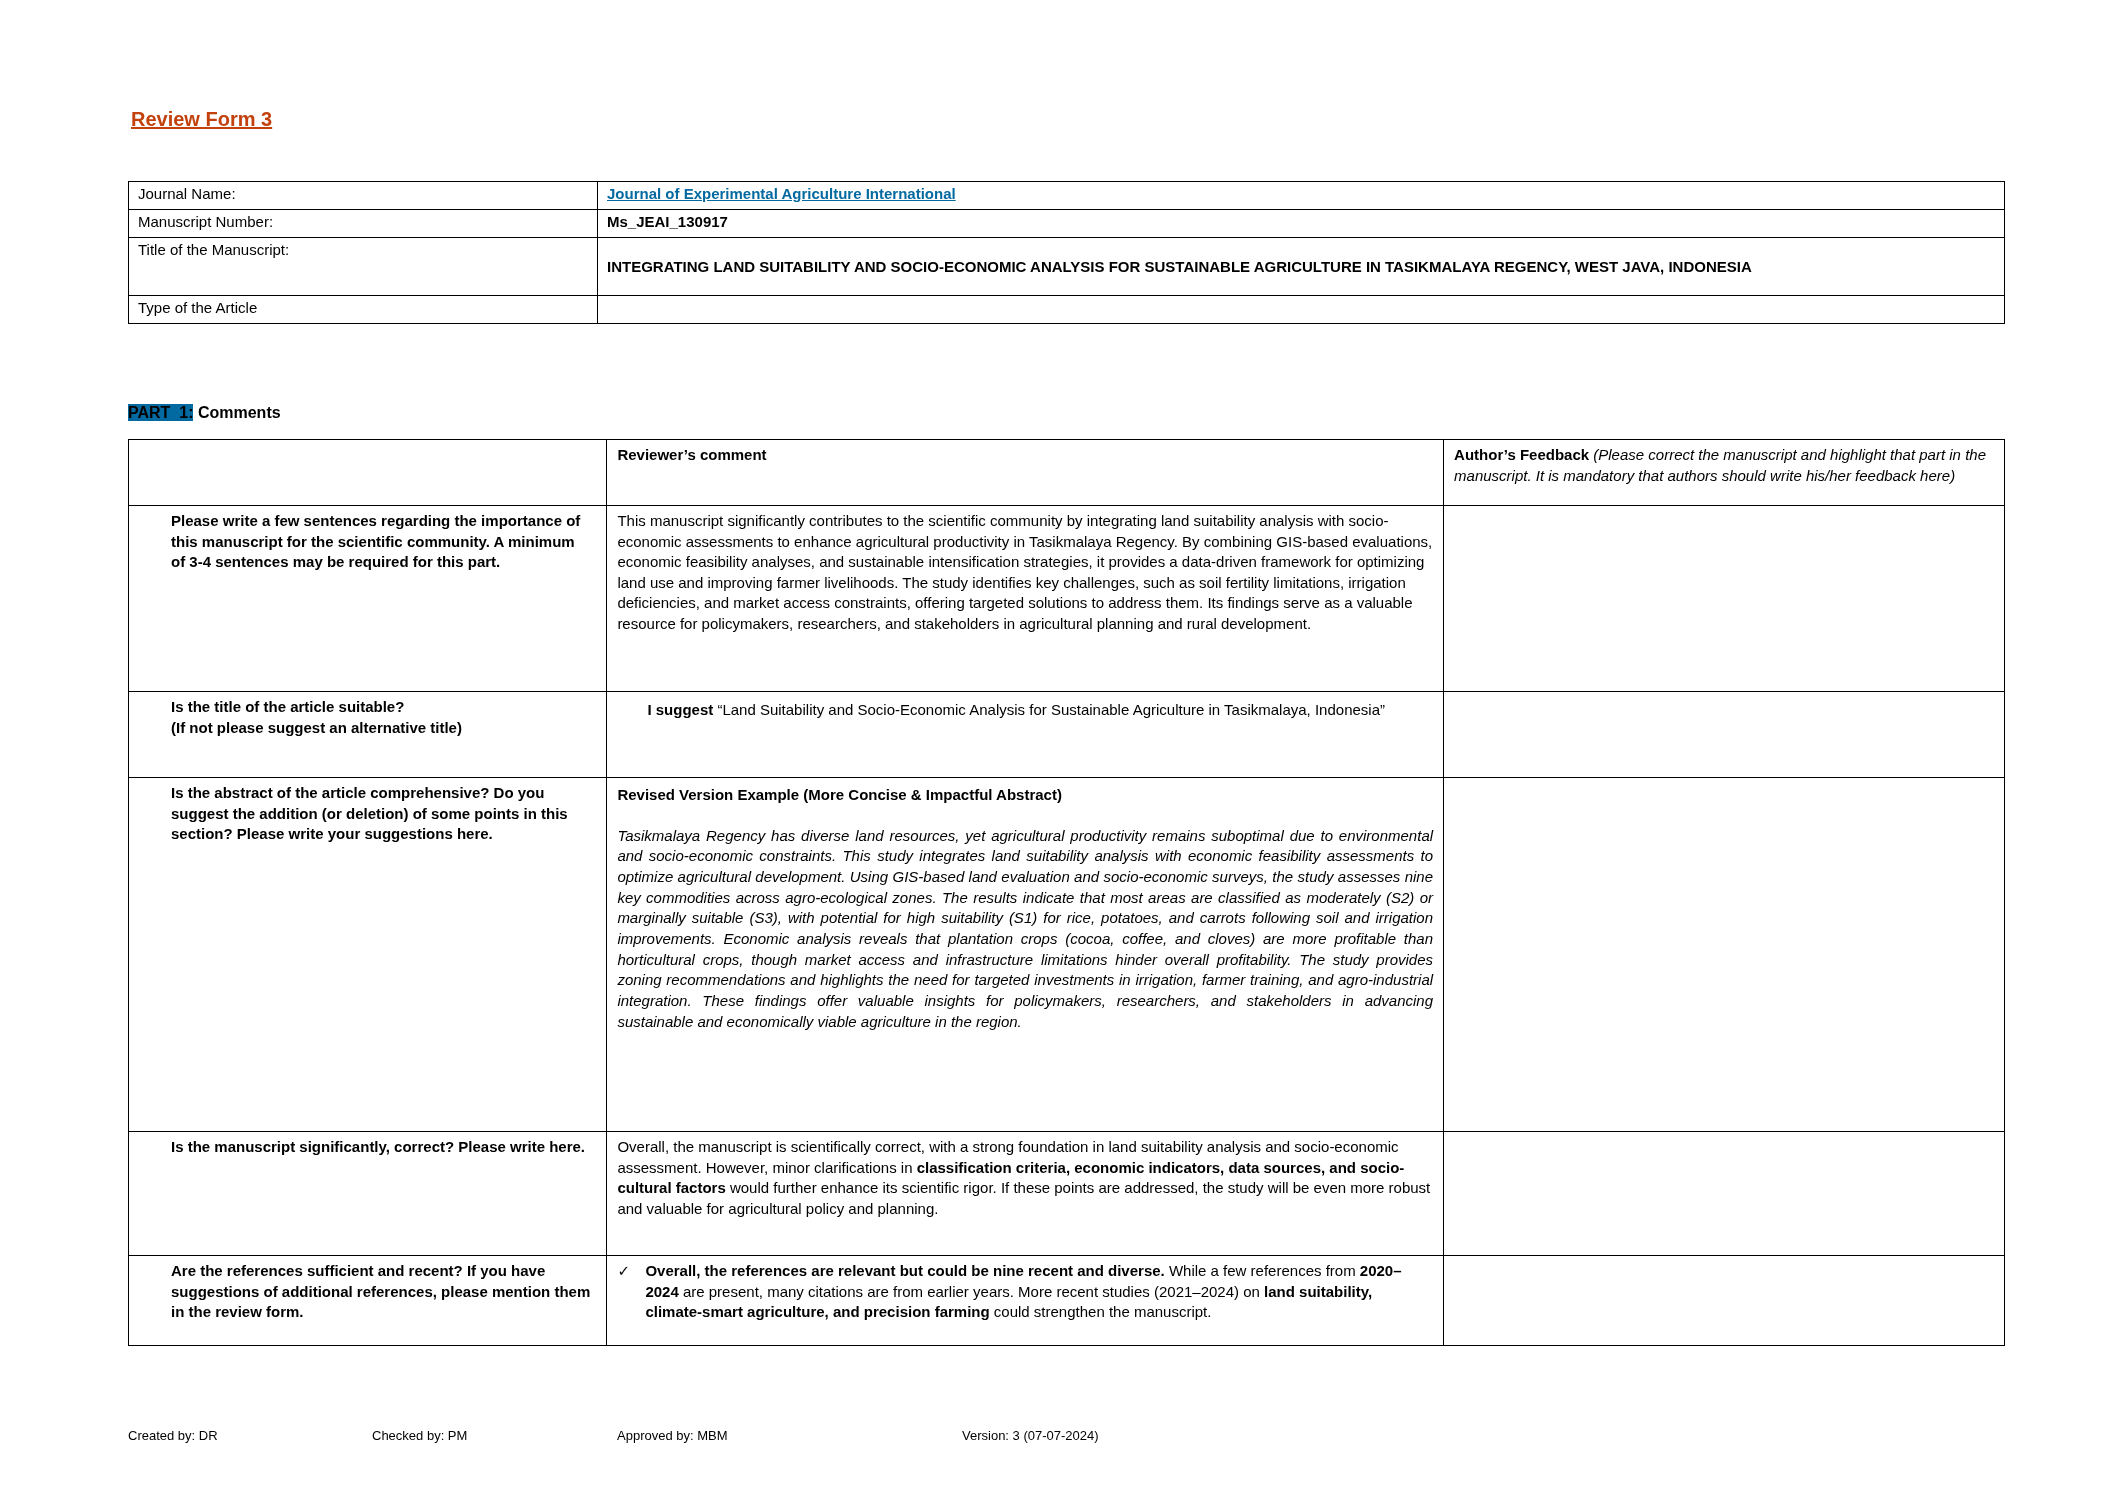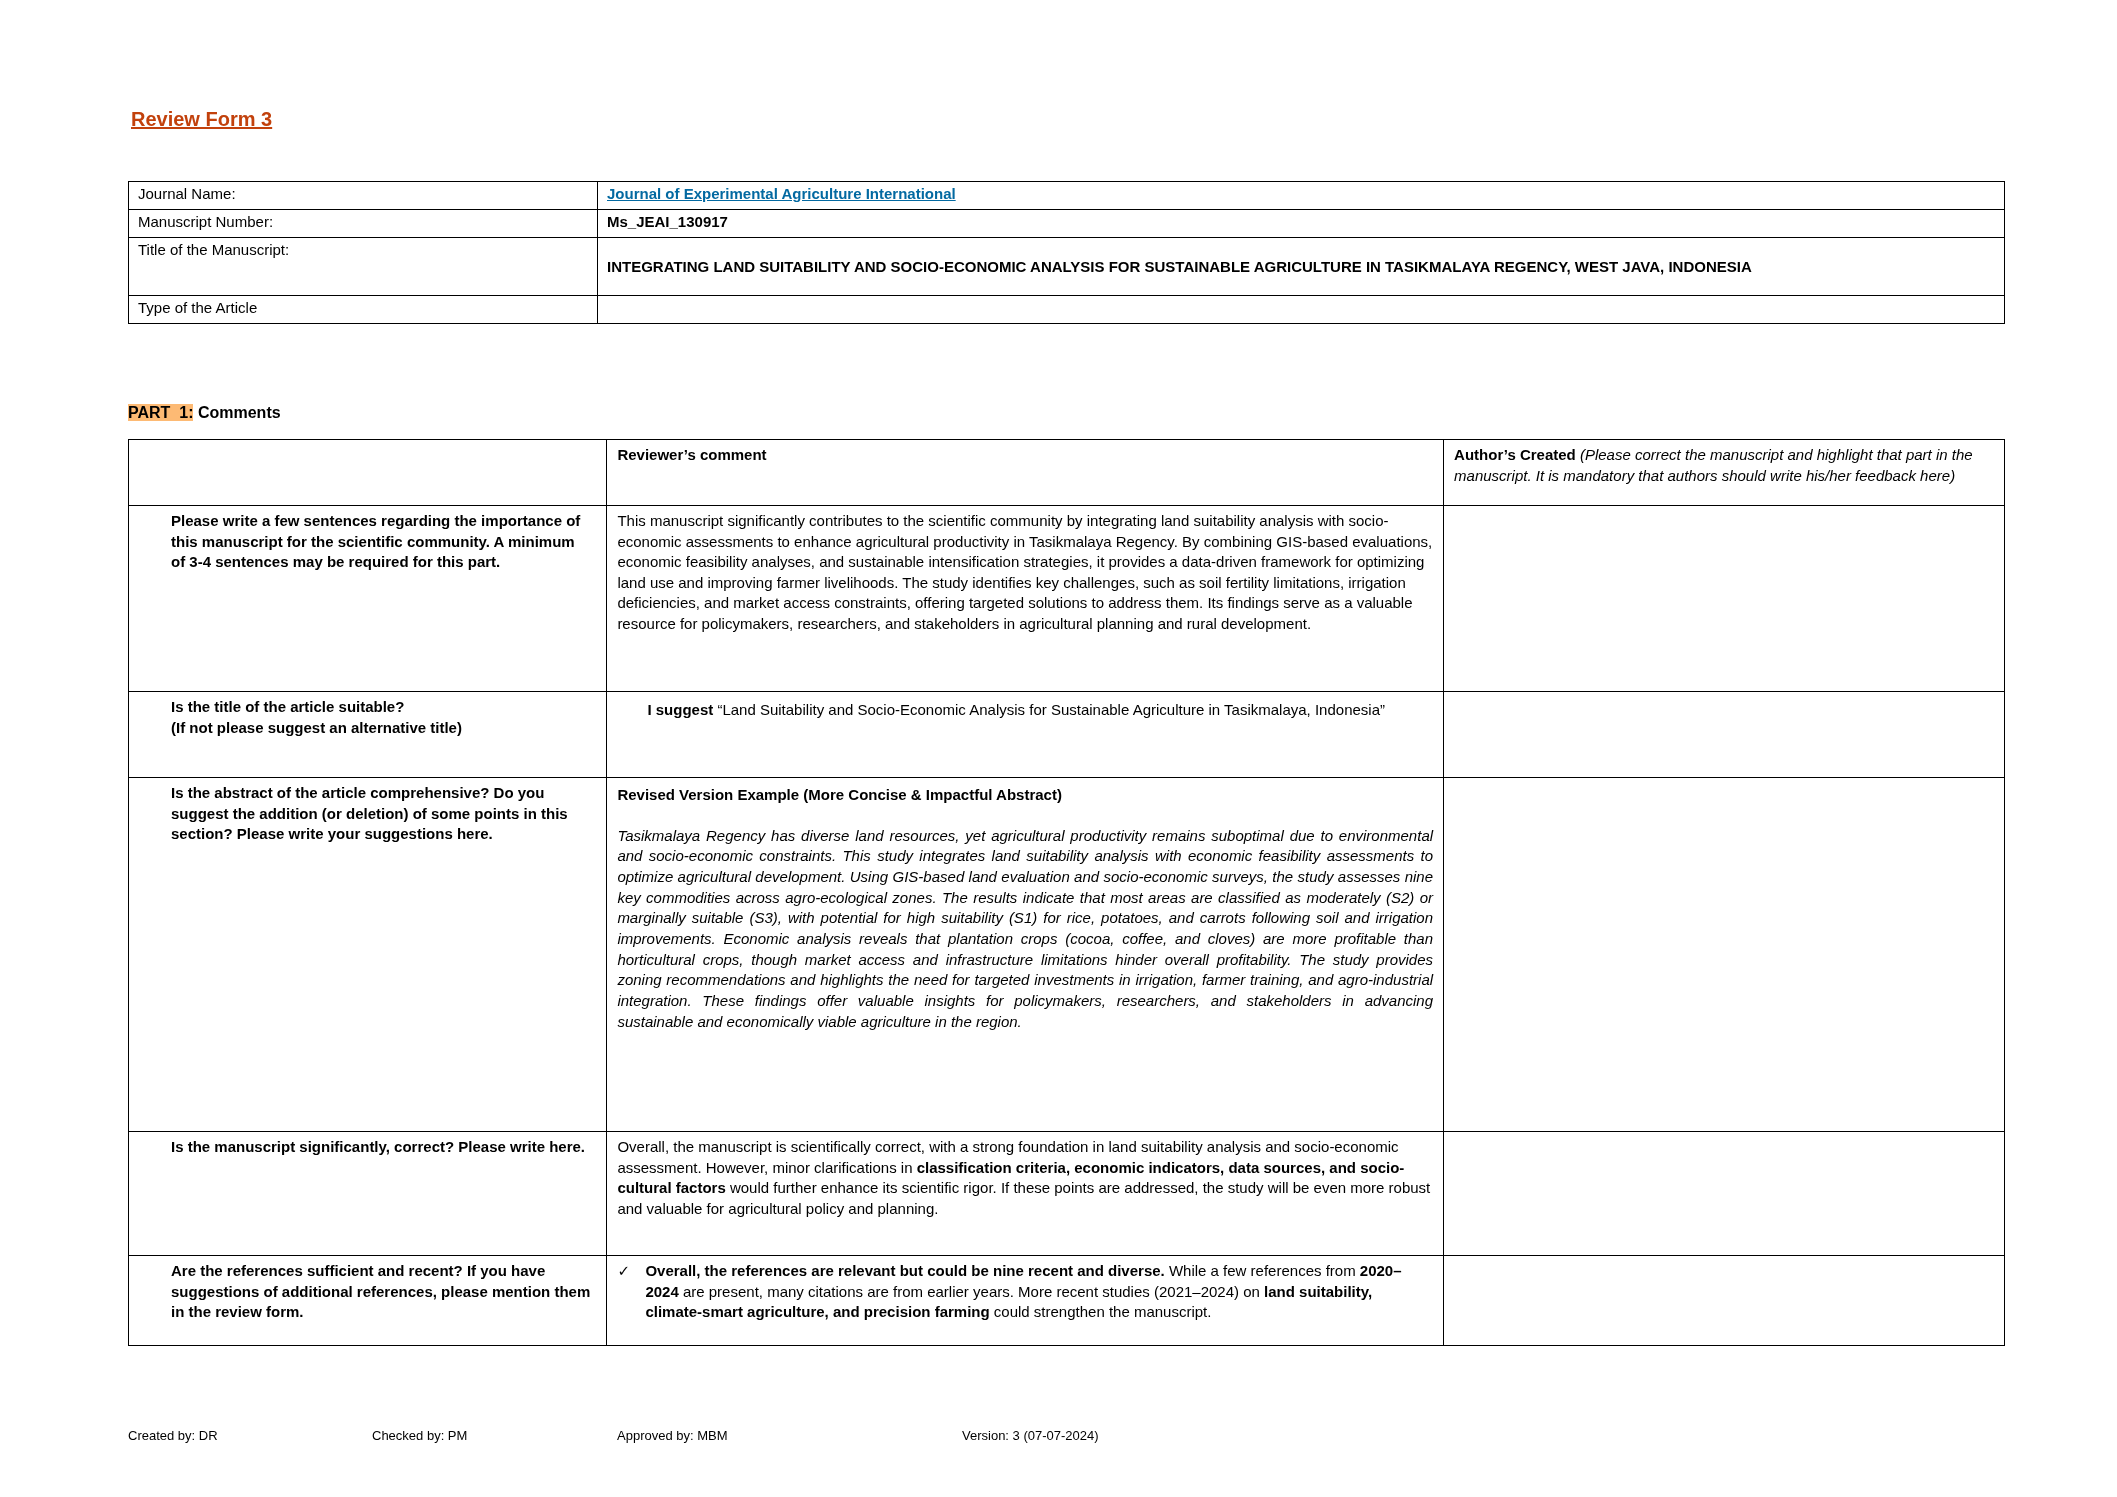--- a/index.html
+++ b/index.html
@@ -19,21 +19,21 @@
   .meta-table { width:100%; border-collapse:collapse; margin-top:50px; font-size:15px; }
   .meta-table td { border:1px solid #000; padding:3px 9px; vertical-align:top; }
   .meta-label { width:25%; }
   tr.mrow-sm { height:28px; }
   tr.mrow-title { height:58px; }
   .journal-link { color:#0369a1; font-weight:bold; text-decoration:underline; cursor:pointer; }
   .ms-number { font-weight:bold; }
   .ms-title-cell { vertical-align:middle !important; font-weight:bold; }
 
   .part-heading { margin-top:80px; font-size:16px; font-weight:bold; }
-  .part-badge { background:#fdba74; white-space:pre-wrap; }
+  .part-badge { background:#0369a1; white-space:pre-wrap; }
 
   .comments-table {
     width:100%; border-collapse:collapse; table-layout:fixed;
     margin-top:17px; line-height:1.37; font-size:15px;padding-left:8px;
   }
   .comments-table td { border:1px solid #000; padding:5px 10px; vertical-align:top; }
   col.c-q { width:25.5%; }
   col.c-r { width:44.6%; }
   col.c-a { width:29.9%; }
   .q-cell { font-weight:bold; padding-left:42px !important; padding-right:16px !important; }
@@ -97,21 +97,21 @@
     <colgroup>
         <col class="c-q">
         <col class="c-r">
         <col class="c-a">
       </colgroup>
     <tbody>
       <tr class="hdr-row">
         <td></td>
         <td class="hdr-reviewer">Reviewer’s comment</td>
         <td>
-          <span class="hdr-author-title">Author’s Created</span>
+          <span class="hdr-author-title">Author’s Feedback</span>
           <span class="hdr-author-note">(Please correct the manuscript and highlight that part in the manuscript. It is mandatory that authors should write his/her feedback here)</span>
         </td>
       </tr>
 
       <tr class="row-importance">
         <td class="q-cell">Please write a few sentences regarding the importance of this manuscript for the scientific community. A minimum of 3-4 sentences may be required for this part.</td>
         <td>This manuscript significantly contributes to the scientific community by integrating land suitability analysis with socio-economic assessments to enhance agricultural productivity in Tasikmalaya Regency. By combining GIS-based evaluations, economic feasibility analyses, and sustainable intensification strategies, it provides a data-driven framework for optimizing land use and improving farmer livelihoods. The study identifies key challenges, such as soil fertility limitations, irrigation deficiencies, and market access constraints, offering targeted solutions to address them. Its findings serve as a valuable resource for policymakers, researchers, and stakeholders in agricultural planning and rural development.</td>
         <td></td>
       </tr>
 

